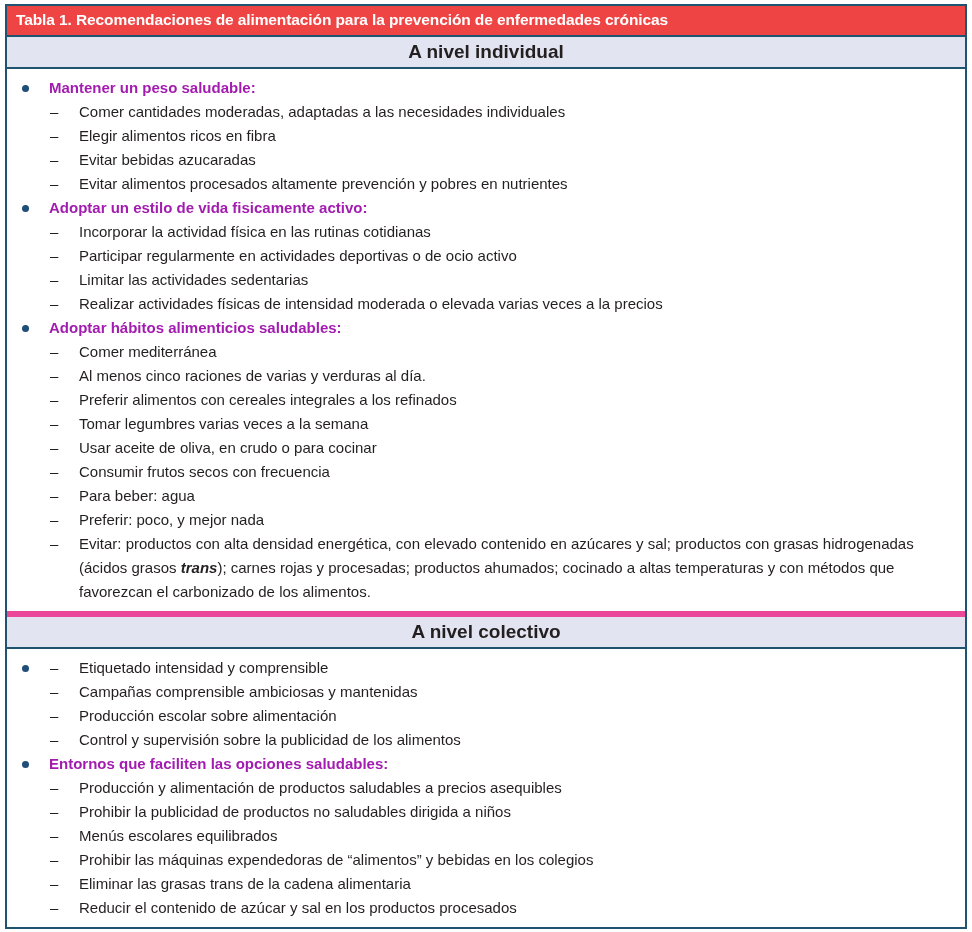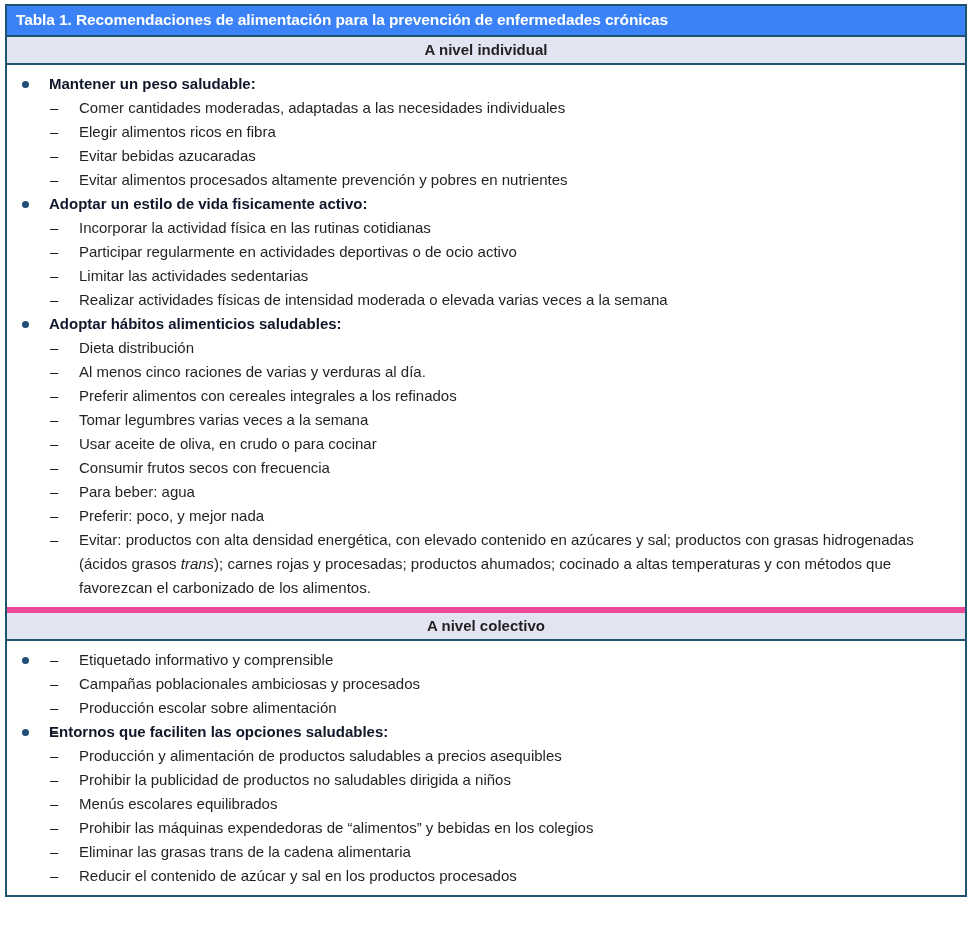--- a/index.html
+++ b/index.html
@@ -30,37 +30,37 @@
     border-left: 2px solid #1f5471;
     border-right: 2px solid #1f5471;
     border-bottom: 2px solid #1f5471;
     border-top: 2px solid #1f5471;
     box-sizing: border-box;
     background: #ffffff;
   }
 
   
   .title-bar {
-    background: #3b82f6;
+    background: #ef4444;
     color: #ffffff;
     font-weight: bold;
     font-size: 15.5px;
     line-height: 1;
     padding: 6px 8px 7px 9px;
     letter-spacing: -0.1px;
     white-space: nowrap;
     border-bottom: 2px solid #1f5471;
   }
 
   
   .section-head {
     background: #e3e4f1;
     color: #231f20;
     font-weight: bold;
-    font-size: 15px;
+    font-size: 19px;
     text-align: center;
     padding: 5px 0 6px 0;
     line-height: 1;
     border-bottom: 2px solid #1f5471;
   }
   .section-head.second {
     border-top: 6px solid #ec4899;
   }
 
   
@@ -77,21 +77,21 @@
     margin: 0;
     padding: 0;
   }
 
   .group-head {
     position: relative;
     font-weight: bold;
     font-size: 15px;
     line-height: 24px;
     padding-left: 42px;
-    color: #0f172a;
+    color: #a21caf;
     white-space: nowrap;
   }
   .group-head .bullet {
     position: absolute;
     left: 15px;
     top: 9px;
     width: 7px;
     height: 7px;
     border-radius: 50%;
     background: #1f4e79;
@@ -119,21 +119,21 @@
   }
   ul.lvl2 > li.sub.wrap {
     white-space: normal;
     padding-right: 14px;
   }
   ul.lvl2 > li.sub.nowrap {
     white-space: nowrap;
   }
   .it {
     font-style: italic;
-    font-weight: normal;
+    font-weight: bold;
   }
 </style>
 </head>
 <body>
 
 <div class="page">
 
   <div class="table-wrap">
 
     <div class="title-bar">Tabla 1. Recomendaciones de alimentación para la prevención de enfermedades crónicas</div>
@@ -181,34 +181,34 @@
             <li class="sub nowrap">
               <span class="dash">–</span>
               <span>Participar regularmente en actividades deportivas o de ocio activo</span>
             </li>
             <li class="sub nowrap">
               <span class="dash">–</span>
               <span>Limitar las actividades sedentarias</span>
             </li>
             <li class="sub nowrap">
               <span class="dash">–</span>
-              <span>Realizar actividades físicas de intensidad moderada o elevada varias veces a la semana</span>
+              <span>Realizar actividades físicas de intensidad moderada o elevada varias veces a la precios</span>
             </li>
           </ul>
         </li>
 
         <li class="group">
           <div class="group-head">
             <span class="bullet"></span>
             <span>Adoptar hábitos alimenticios saludables:</span>
           </div>
           <ul class="lvl2">
             <li class="sub nowrap">
               <span class="dash">–</span>
-              <span>Dieta distribución</span>
+              <span>Comer mediterránea</span>
             </li>
             <li class="sub nowrap">
               <span class="dash">–</span>
               <span>Al menos cinco raciones de varias y verduras al día.</span>
             </li>
             <li class="sub nowrap">
               <span class="dash">–</span>
               <span>Preferir alimentos con cereales integrales a los refinados</span>
             </li>
             <li class="sub nowrap">
@@ -246,32 +246,33 @@
     <div class="section-body">
       <ul class="lvl1">
 
         <li class="group">
           <div class="group-head">
             <span class="bullet"></span>
           </div>
           <ul class="lvl2">
             <li class="sub nowrap">
               <span class="dash">–</span>
-              <span>Etiquetado informativo y comprensible</span>
-            </li>
-            <li class="sub nowrap">
-              <span class="dash">–</span>
-              <span>Campañas poblacionales ambiciosas y procesados</span>
+              <span>Etiquetado intensidad y comprensible</span>
+            </li>
+            <li class="sub nowrap">
+              <span class="dash">–</span>
+              <span>Campañas comprensible ambiciosas y mantenidas</span>
             </li>
             <li class="sub nowrap">
               <span class="dash">–</span>
               <span>Producción escolar sobre alimentación</span>
             </li>
             <li class="sub nowrap">
               <span class="dash">–</span>
+              <span>Control y supervisión sobre la publicidad de los alimentos</span>
             </li>
           </ul>
         </li>
 
         <li class="group">
           <div class="group-head">
             <span class="bullet"></span>
             <span>Entornos que faciliten las opciones saludables:</span>
           </div>
           <ul class="lvl2">

